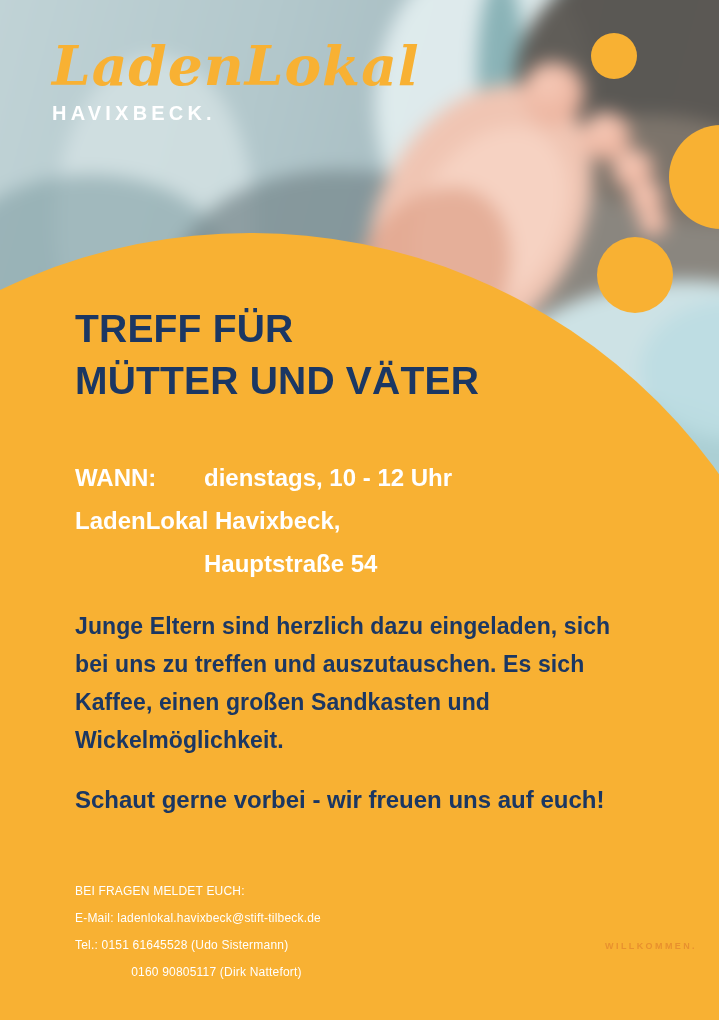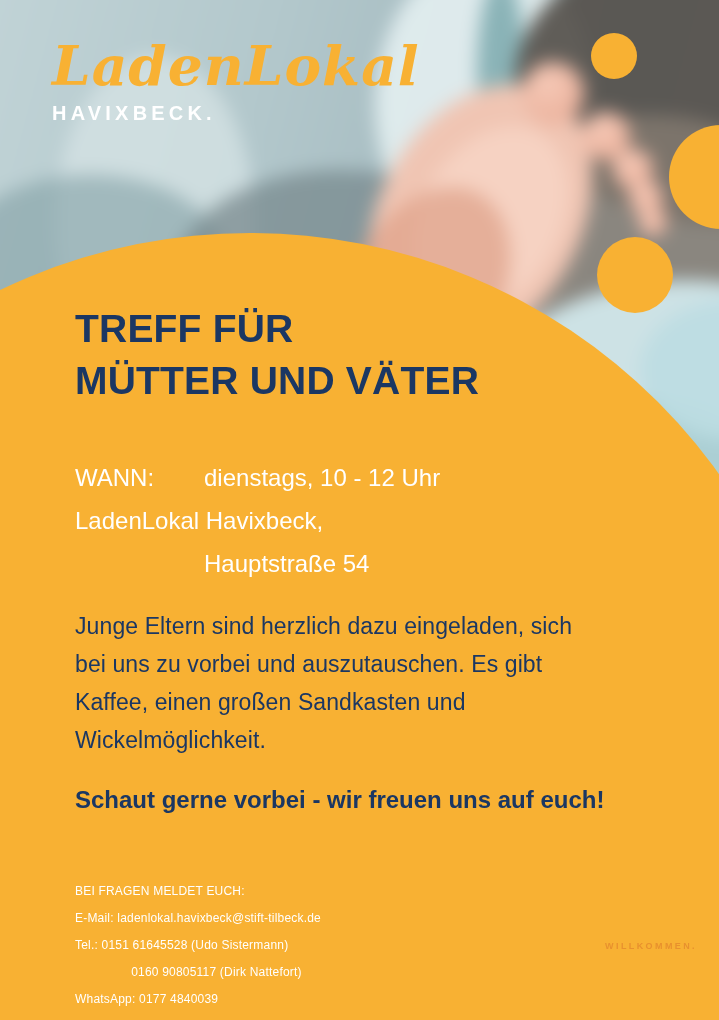--- a/index.html
+++ b/index.html
@@ -57,26 +57,26 @@
     margin-top:-4px;text-align:left;color:var(--white);
     font-size:20px;font-weight:700;letter-spacing:4.2px;
   }
   
   .content{position:absolute;inset:0;z-index:2;}
   .title{
     position:absolute;left:75px;top:303px;
     color:var(--navy);font-size:39px;font-weight:800;line-height:52px;letter-spacing:0.2px;
   }
   .schedule{position:absolute;left:75px;top:456px;color:var(--white);
-    font-size:24px;font-weight:400;}
+    font-size:24px;font-weight:700;}
   .sched-row{display:flex;line-height:43px;}
   .sched-label{width:129px;flex:0 0 129px;}
   .body-text{
     position:absolute;left:75px;top:607px;
-    color:var(--navy);font-size:23px;font-weight:400;line-height:38px;letter-spacing:0.1px;
+    color:var(--navy);font-size:23px;font-weight:700;line-height:38px;letter-spacing:0.1px;
   }
   .cta{
     position:absolute;left:75px;top:786px;
     color:var(--navy);font-size:24px;font-weight:700;
   }
   .contact{
     position:absolute;left:75px;top:878px;
     color:var(--white);font-size:12px;font-weight:400;line-height:27px;letter-spacing:0.2px;
   }
   .contact .indent{padding-left:37px;text-align:center;}
@@ -143,33 +143,32 @@
         <span class="sched-value">LadenLokal Havixbeck,</span>
       </div>
       <div class="sched-row">
         <span class="sched-label"></span>
         <span class="sched-value">Hauptstraße 54</span>
       </div>
     </div>
 
     <div class="body-text">
       <div>Junge Eltern sind herzlich dazu eingeladen, sich</div>
-      <div>bei uns zu vorbei und auszutauschen. Es gibt</div>
+      <div>bei uns zu treffen und auszutauschen. Es sich</div>
       <div>Kaffee, einen großen Sandkasten und</div>
       <div>Wickelmöglichkeit.</div>
     </div>
 
     <div class="cta">Schaut gerne vorbei - wir freuen uns auf euch!</div>
 
     <div class="contact">
       <div>BEI FRAGEN MELDET EUCH:</div>
       <div>E-Mail: ladenlokal.havixbeck@stift-tilbeck.de</div>
       <div>Tel.: 0151 61645528 (Udo Sistermann)</div>
       <div class="indent">0160 90805117 (Dirk Nattefort)</div>
-      <div>WhatsApp: 0177 4840039</div>
     </div>
 
   </div>
 
   <div class="stift">
     <div class="stift-tag">WILLKOMMEN.</div>
   </div>
 
 </div>
 

